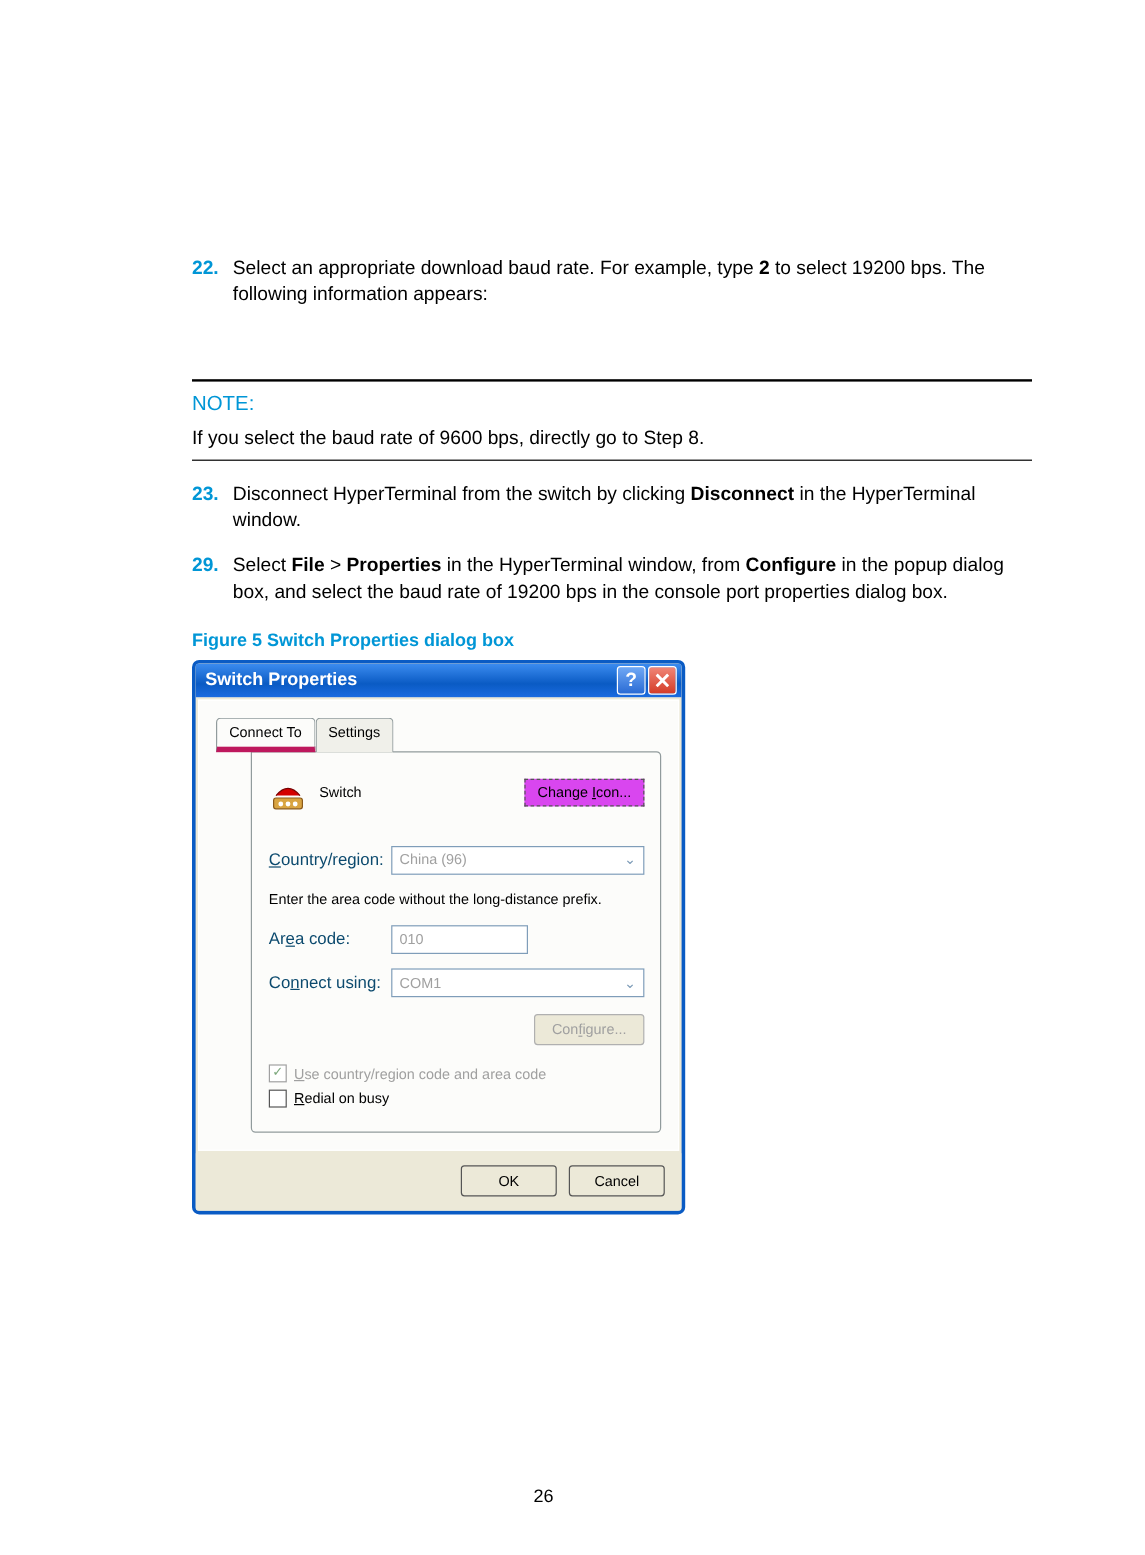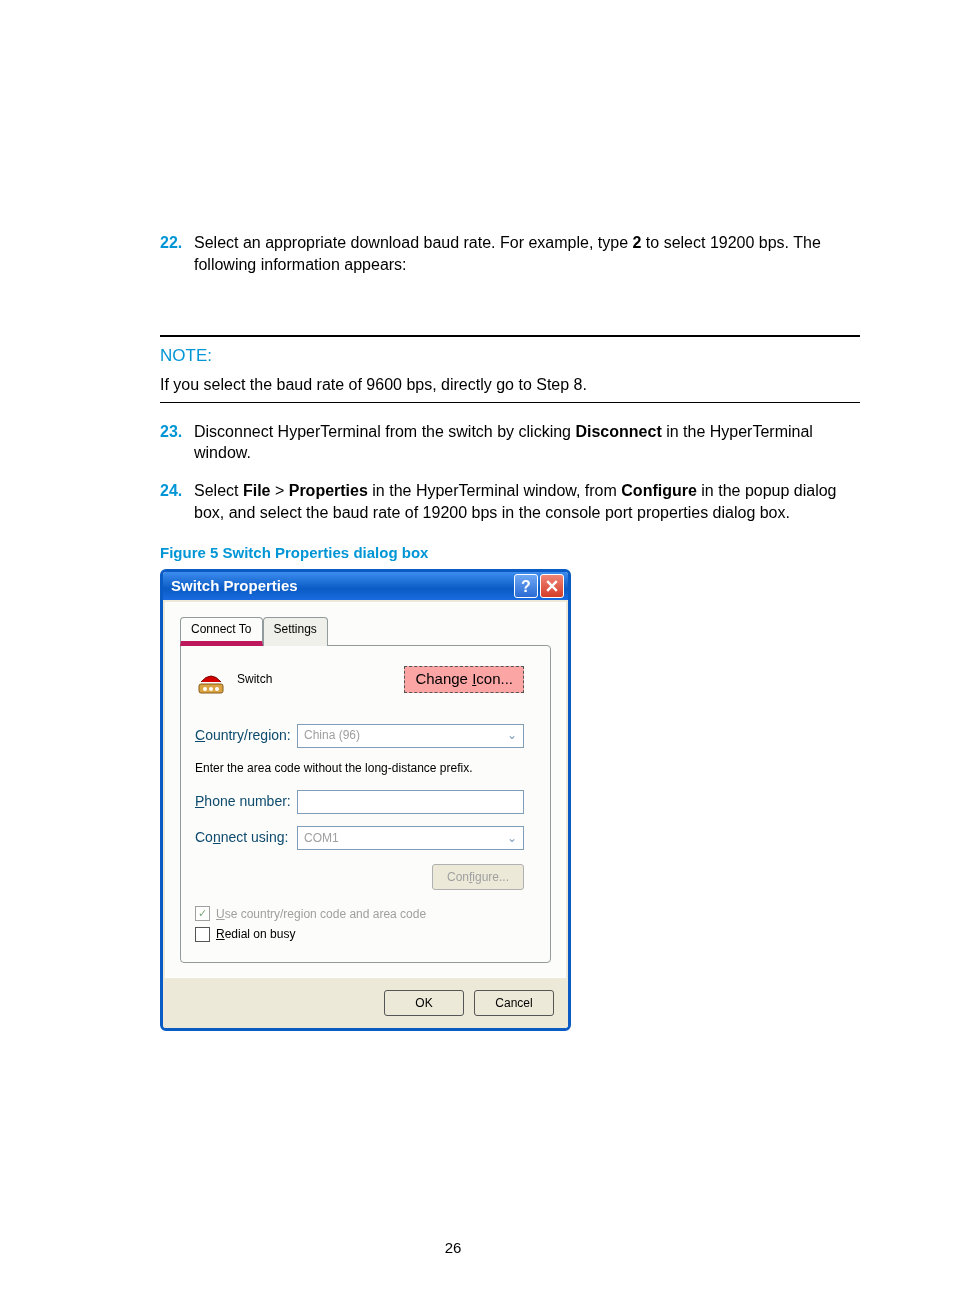--- a/index.html
+++ b/index.html
@@ -7,21 +7,21 @@
     padding: 0;
     font-family: Arial, Helvetica, sans-serif;
     background: #fff;
     width: 954px;
     height: 1296px;
     position: relative;
   }
   .content {
     position: absolute;
     left: 160px;
-    top: 232px;
+    top: 213px;
     width: 700px;
     font-size: 16px;
     color: #000;
     line-height: 1.35;
   }
   .step-row {
     display: flex;
     margin-bottom: 16px;
   }
   .step-num {
@@ -120,41 +120,42 @@
   .tab.active {
     z-index: 2;
     border-bottom: 5px solid #be185d;
   }
   .tab.inactive {
     background: #f0f0ea;
   }
   .tab-panel {
     border: 1px solid #919b9c;
     border-radius: 0 4px 4px 4px;
-    padding: 18px 26px 20px 14px;
+    padding: 18px 13px 20px 14px;
     background: #fcfcfa;
+    margin-left: 29px;
   }
   .icon-row {
     display: flex;
     align-items: center;
     gap: 10px;
     margin-bottom: 28px;
   }
   .phone-icon {
     width: 32px; height: 32px;
     position: relative;
   }
   .phone-icon svg { width: 32px; height: 32px; }
   .conn-name { font-size: 12px; }
   .change-icon-btn {
     margin-left: auto;
     border: 1px dashed #555;
     padding: 2px 10px;
-    font-size: 15px;
-    background: #fca5a5;
+    font-size: 12px;
+    background: #d946ef;
     cursor: pointer;
   }
   .form-row {
     display: flex;
     align-items: center;
     margin: 12px 0;
   }
   .label {
     width: 102px;
     color: #0c4a6e;
@@ -263,21 +264,21 @@
   </div>
 
   <div class="step-row">
     <div class="step-num">23.</div>
     <div class="step-text">
       <span>Disconnect HyperTerminal from the switch by clicking </span><span class="bold">Disconnect</span><span> in the HyperTerminal window.</span>
     </div>
   </div>
 
   <div class="step-row">
-    <div class="step-num">24.</div>
+    <div class="step-num">29.</div>
     <div class="step-text">
       <span>Select </span><span class="bold">File</span><span> &gt; </span><span class="bold">Properties</span><span> in the HyperTerminal window, from </span><span class="bold">Configure</span><span> in the popup dialog box, and select the baud rate of 19200 bps in the console port properties dialog box.</span>
     </div>
   </div>
 
   <div class="figure-title">Figure 5 Switch Properties dialog box</div>
 
   <div class="dialog">
     <div class="titlebar">
       <div class="titlebar-text">Switch Properties</div>
@@ -312,27 +313,27 @@
         <div class="form-row">
           <div class="label"><span class="u">C</span>ountry/region:</div>
           <div class="field disabled">
             <span>China (96)</span>
             <span class="chev">⌄</span>
           </div>
         </div>
 
         <div class="hint">Enter the area code without the long-distance prefix.</div>
 
-
         <div class="form-row">
-          <div class="label"><span class="u">P</span>hone number:</div>
-          <div class="field">
-            <span></span>
+          <div class="label">Ar<span class="u">e</span>a code:</div>
+          <div class="field disabled" style="flex:0 0 100px;">
+            <span>010</span>
           </div>
         </div>
+
 
         <div class="form-row">
           <div class="label">Co<span class="u">n</span>nect using:</div>
           <div class="field disabled">
             <span>COM1</span>
             <span class="chev">⌄</span>
           </div>
         </div>
 
         <div class="config-row">

